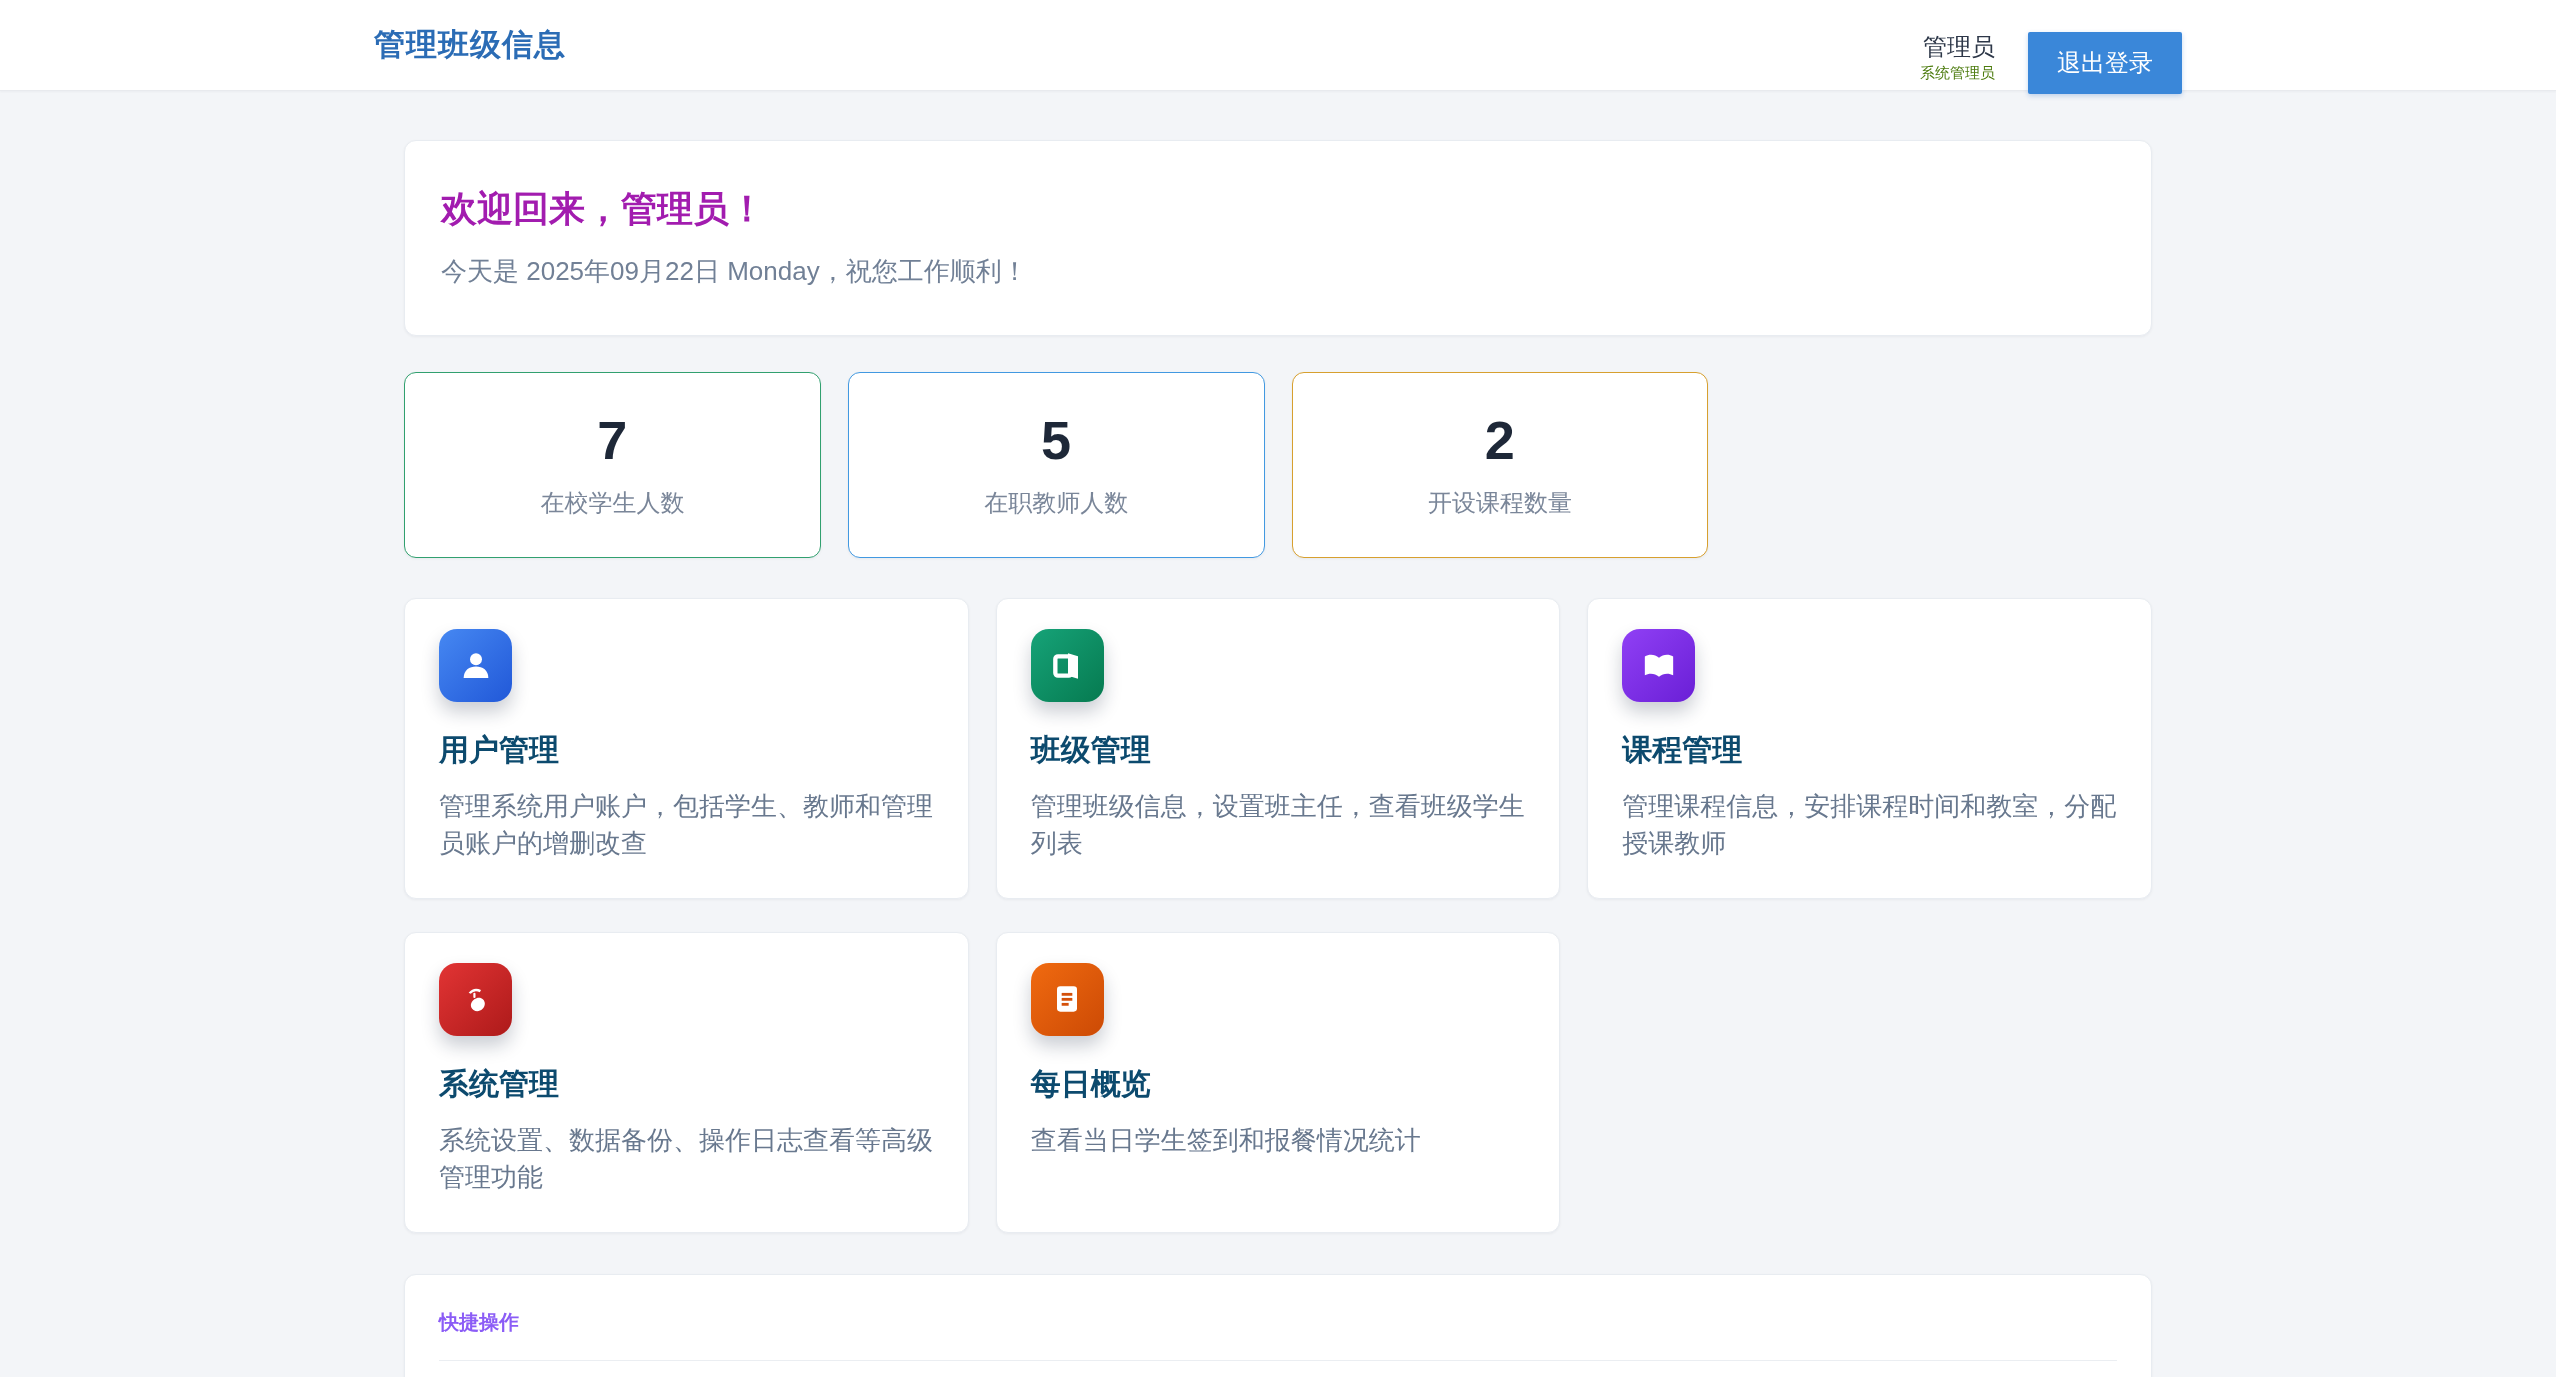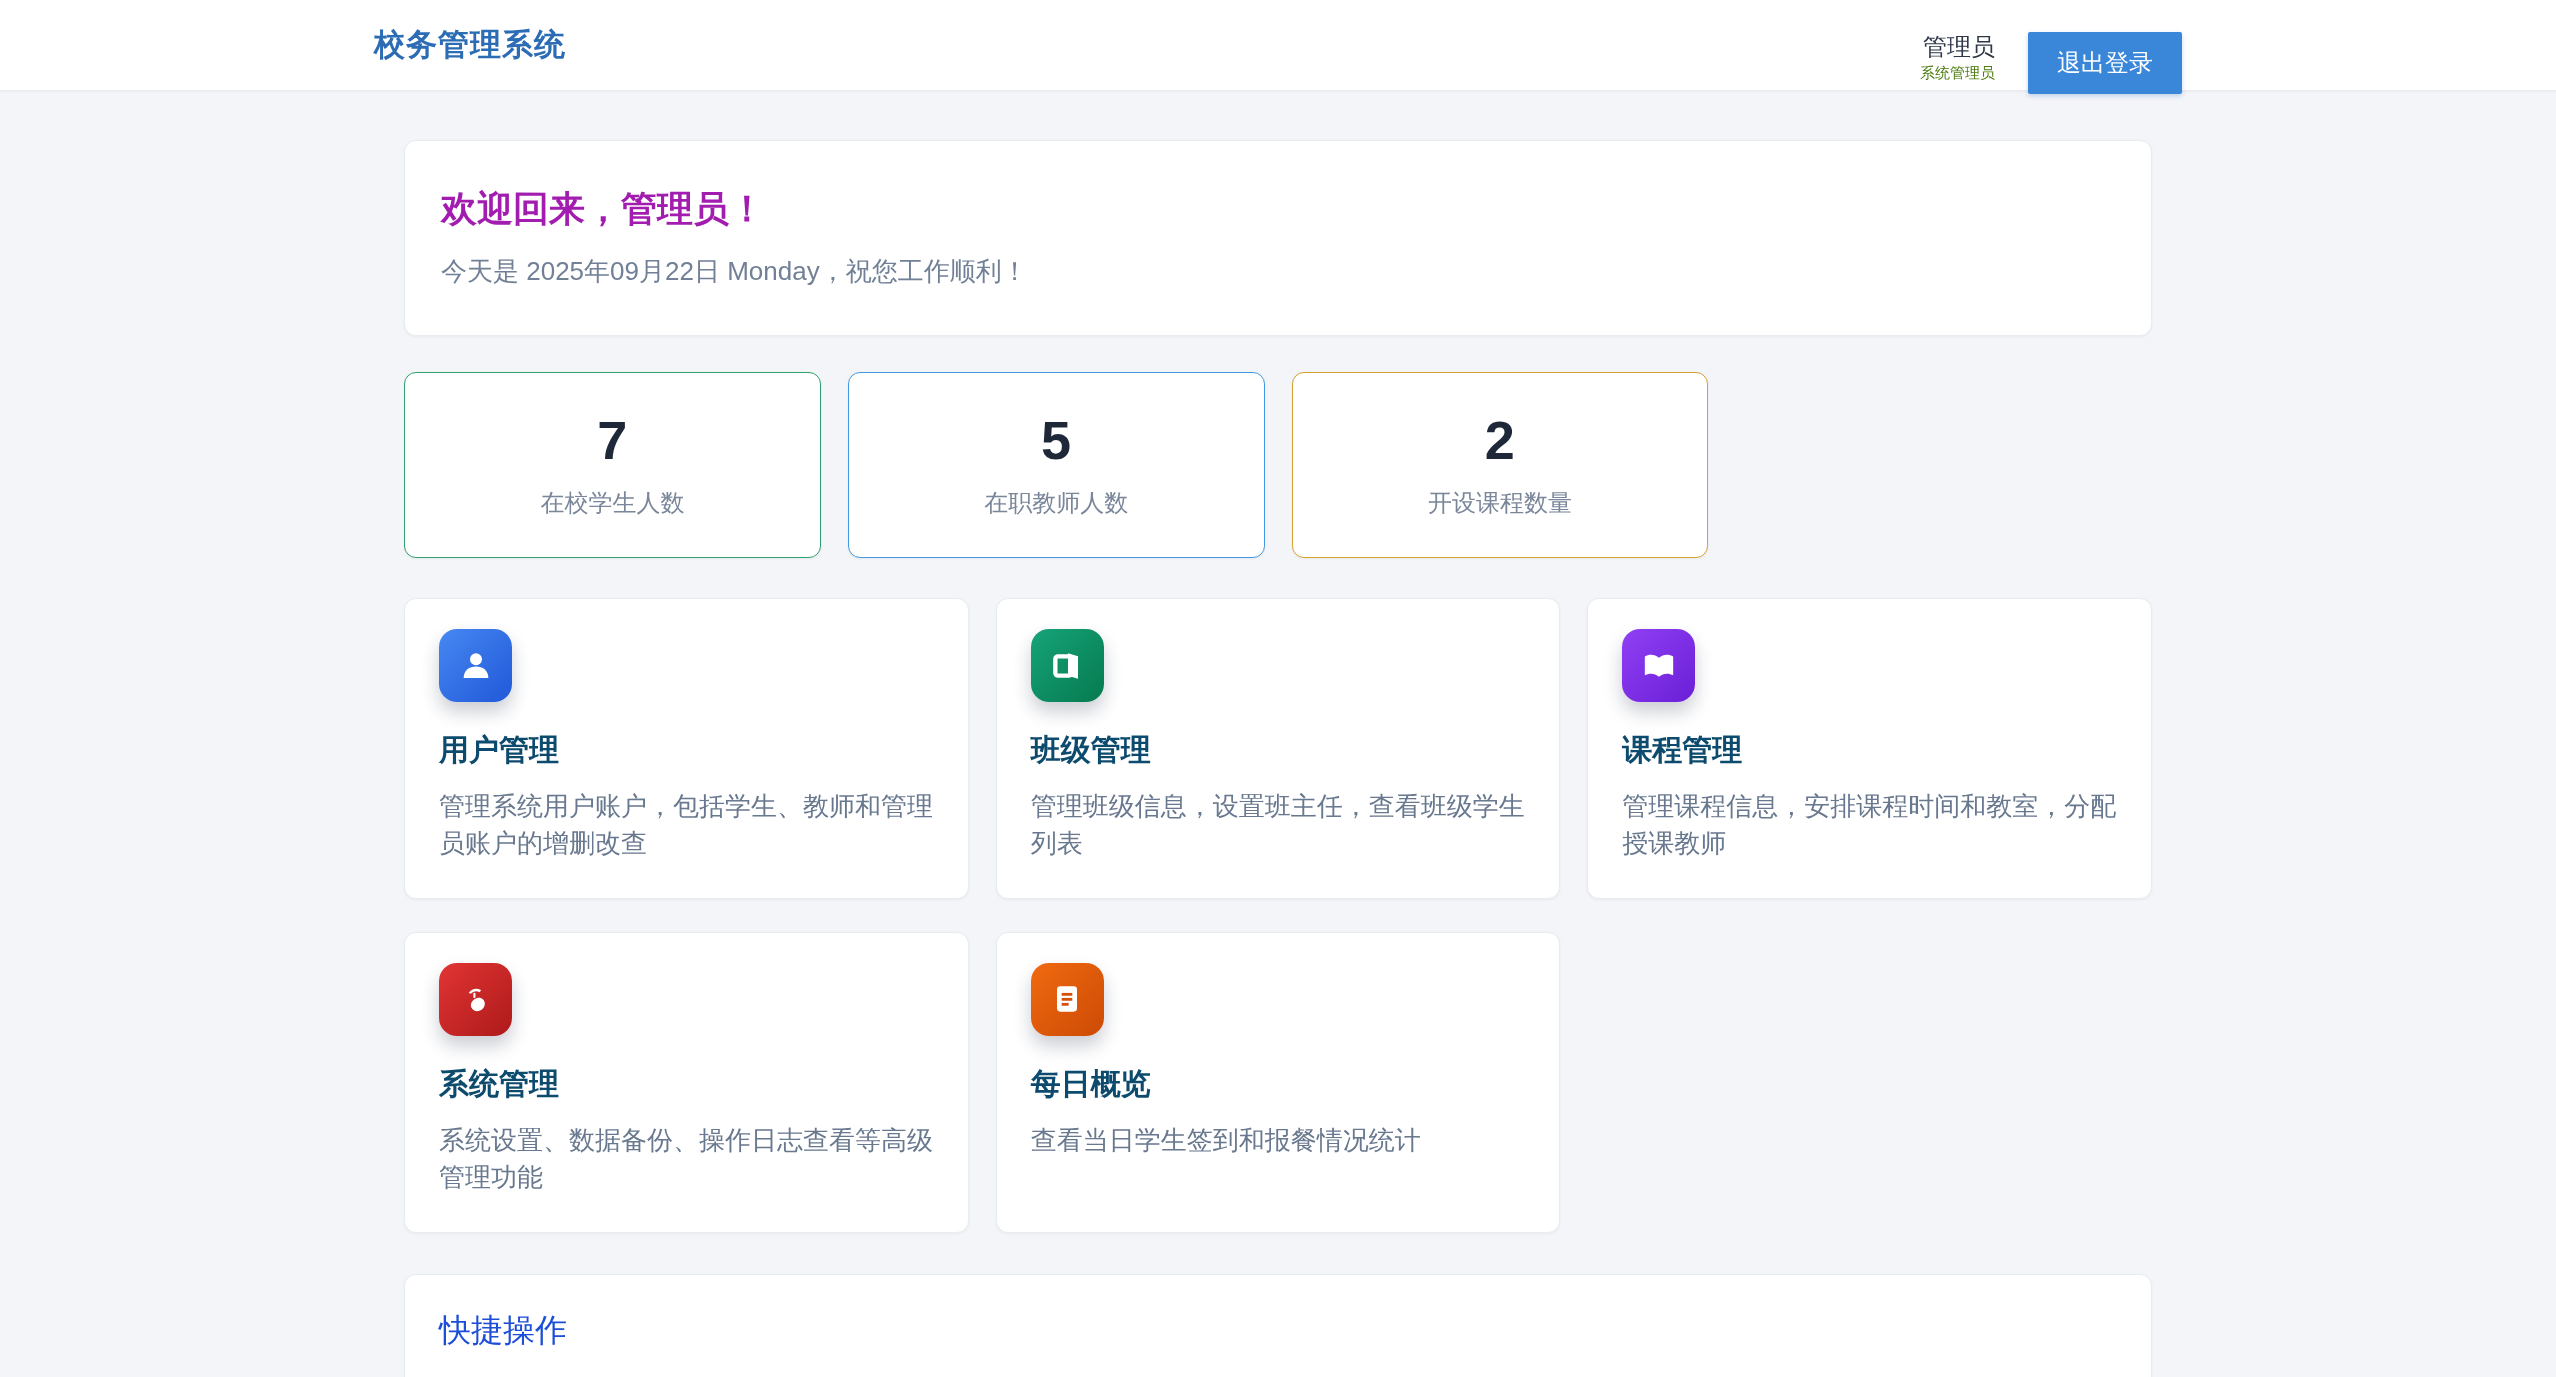--- a/index.html
+++ b/index.html
@@ -92,29 +92,29 @@
     justify-content: center;
     box-shadow: 0 10px 18px rgba(20,30,60,.22);
     margin-bottom: 28px;
   }
   .feature-icon svg { width: 40px; height: 40px; }
   .feature-title { font-size: 30px; font-weight: 700; color: #0c4a6e; margin-bottom: 17px; }
   .feature-desc { font-size: 26px; color: #68788e; line-height: 1.42; }
 
   
   .quick-card { margin-top: 41px; padding: 34px 34px 40px; }
-  .quick-title { font-size: 32px; font-weight: 400; color: #1d4ed8; }
+  .quick-title { font-size: 20px; font-weight: 700; color: #8b5cf6; }
   .quick-divider { border: none; border-top: 1px solid #ebeef2; margin-top: 24px; }
 </style>
 </head>
 <body>
 
 <header class="app-header">
   <div class="header-inner">
-    <h1 class="app-title" style="color: rgb(43, 108, 181);">校务管理系统</h1>
+    <h1 class="app-title" style="color: rgb(43, 108, 181);">管理班级信息</h1>
     <div class="header-right">
       <div class="user-block">
         <div class="user-name">管理员</div>
         <div class="user-role">系统管理员</div>
       </div>
       <button class="logout-btn" style="background: rgb(58, 135, 217);">退出登录</button>
     </div>
   </div>
 </header>
 

